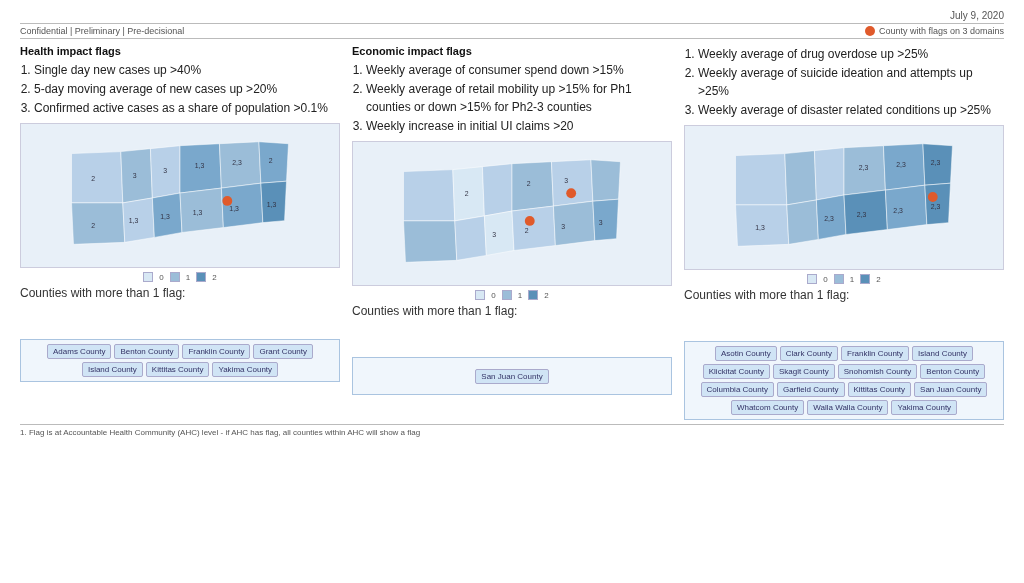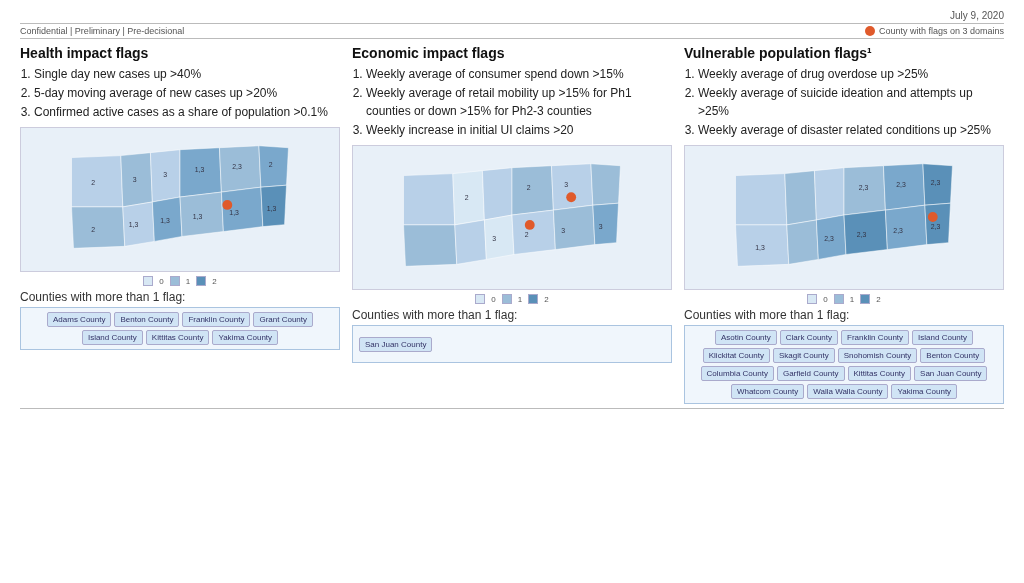--- a/index.html
+++ b/index.html
@@ -60,21 +60,21 @@
     .columns {
       display: flex;
       gap: 12px;
     }
     .col {
       flex: 1;
       display: flex;
       flex-direction: column;
     }
     .col-title {
-      font-size: 14px;
+      font-size: 11px;
       font-weight: 700;
       margin-bottom: 4px;
       color: #111;
     }
     .col-list {
       font-size: 12px;
       color: #222;
       padding-left: 14px;
       margin-bottom: 5px;
       line-height: 1.5;
@@ -105,25 +105,26 @@
       display: inline-block;
     }
     .counties-label {
       font-size: 12px;
       color: #333;
       margin-bottom: 3px;
     }
     .counties-box {
       border: 1px solid #aac4e0;
       background: #f0f6fc;
-      padding: 4px 6px;
+      padding: 4px 12px;
       min-height: 38px;
       display: flex;
       align-items: center;
-      justify-content: flex-start;
+      justify-content: center;
+      margin-top: 36px;
     }
     .counties-grid {
       display: flex;
       flex-wrap: wrap;
       gap: 3px;
       justify-content: center;
     }
     .county-tag {
       background: #d0e4f5;
       border: 1px solid #aac;
@@ -292,21 +293,20 @@
       </div>
       <div class="counties-label">Counties with more than 1 flag:</div>
       <div class="counties-box">
         <div class="counties-grid">
           <div class="county-tag">San Juan County</div>
         </div>
       </div>
     </div>
 
     <div class="col">
-      <div class="col-title">Vulnerable population flags¹</div>
       <ol class="col-list">
         <li>Weekly average of drug overdose up &gt;25%</li>
         <li>Weekly average of suicide ideation and attempts up &gt;25%</li>
         <li>Weekly average of disaster related conditions up &gt;25%</li>
       </ol>
       <div class="map-container">
         <svg class="map-svg" viewBox="0 0 240 145" xmlns="http://www.w3.org/2000/svg">
           <rect width="240" height="145" fill="#e8f0f8"></rect>
           <polygon points="10,30 60,28 62,80 10,80" fill="#b8d0e8" stroke="#fff" stroke-width="0.5"></polygon>
           <polygon points="60,28 90,25 92,75 62,80" fill="#9bbdd8" stroke="#fff" stroke-width="0.5"></polygon>
@@ -372,15 +372,16 @@
 Walla
 County</div>
           <div class="county-tag">Yakima County</div>
         </div>
       </div>
     </div>
 
   </div>
 
   <div class="footnote-section">
+    <div>1.   Flag is at Accountable Health Community (AHC) level - if AHC has flag, all counties within AHC will show a flag</div>
   </div>
 
 </div>
 
 </body></html>

